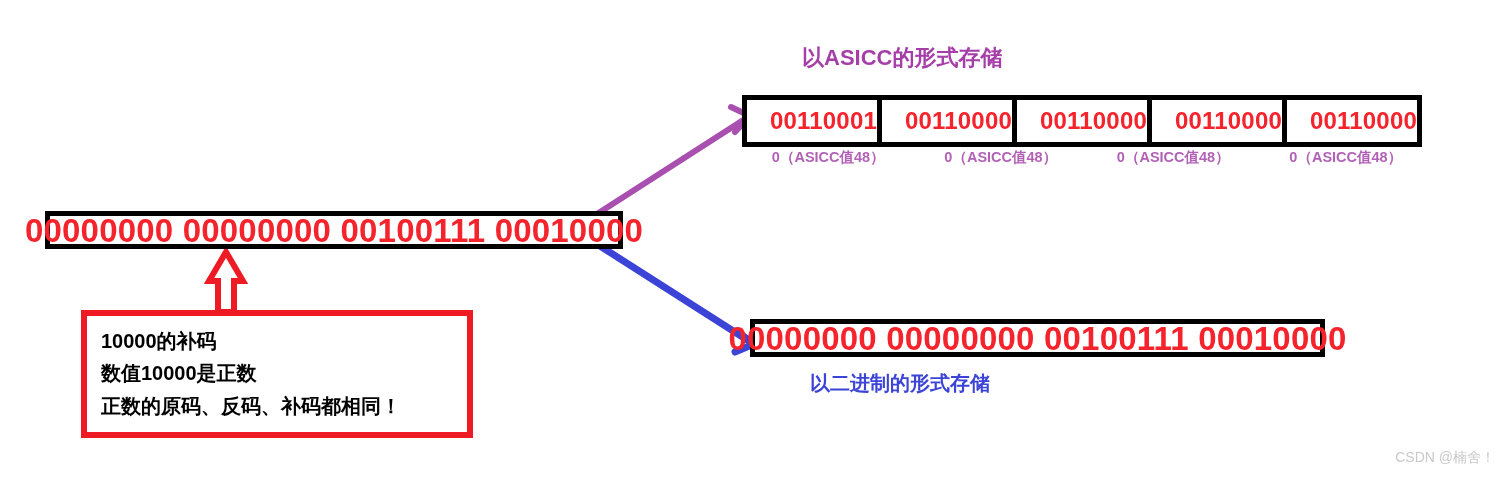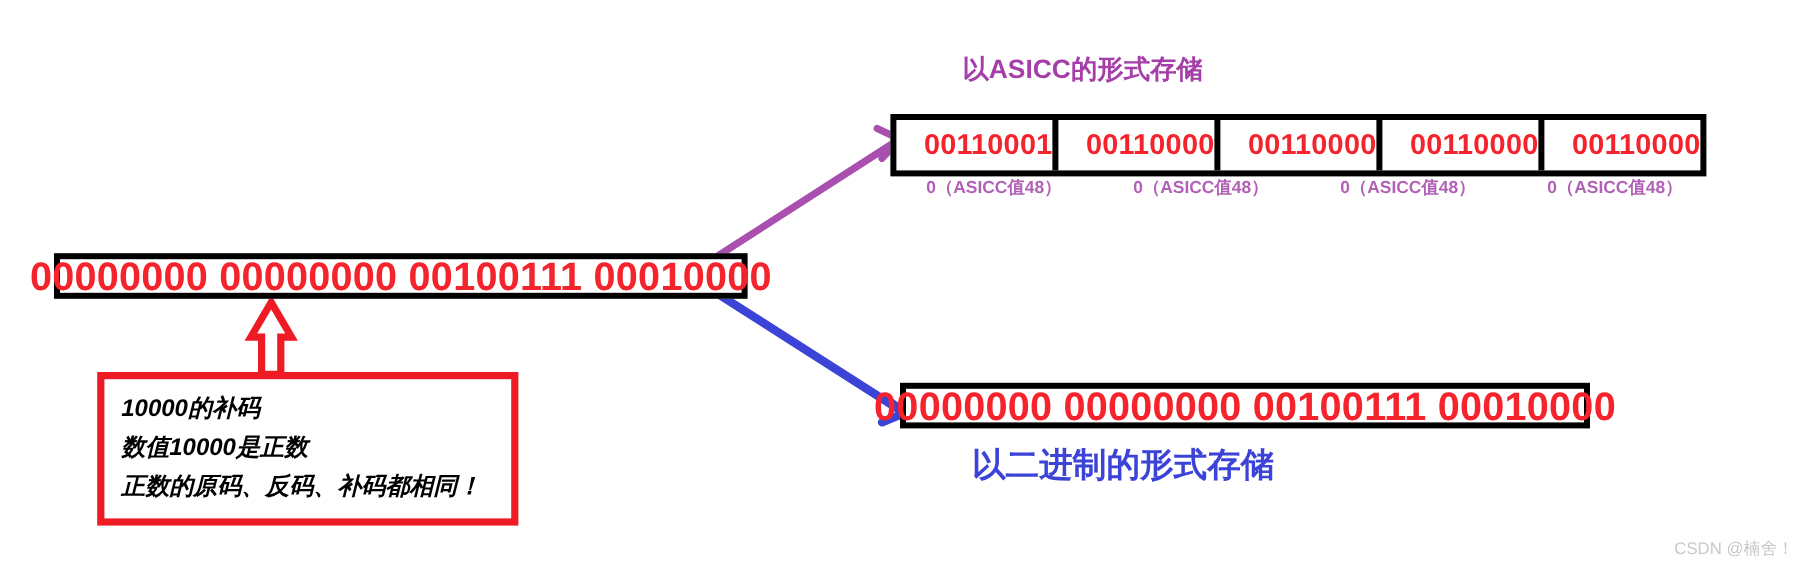--- a/index.html
+++ b/index.html
@@ -113,36 +113,35 @@
     font-size: 22px;
     white-space: nowrap;
     line-height: 1.2;
     margin-left: 20px;
   }
   #binary-caption {
     left: 810px;
     top: 371px;
     color: #3b44d6;
     font-weight: bold;
-    font-size: 28px;
+    font-size: 20px;
     white-space: nowrap;
     line-height: 1.2;
   }
 
   
   #note-box {
     left: 81px;
     top: 310px;
-    width: 351px;
+    width: 392px;
     height: 128px;
     border: 6px solid #ee1b24;
     background: #ffffff;
     box-sizing: border-box;
     padding: 9px 0 0 14px;
-    font-style: italic;
   }
   .note-line {
     color: #000000;
     font-weight: bold;
     font-size: 20px;
     line-height: 1.62;
     white-space: nowrap;
   }
 
   

